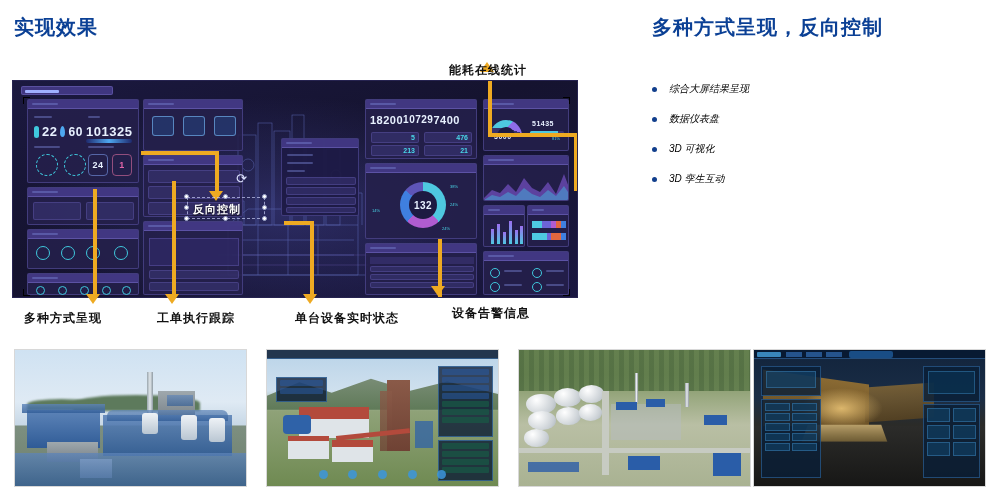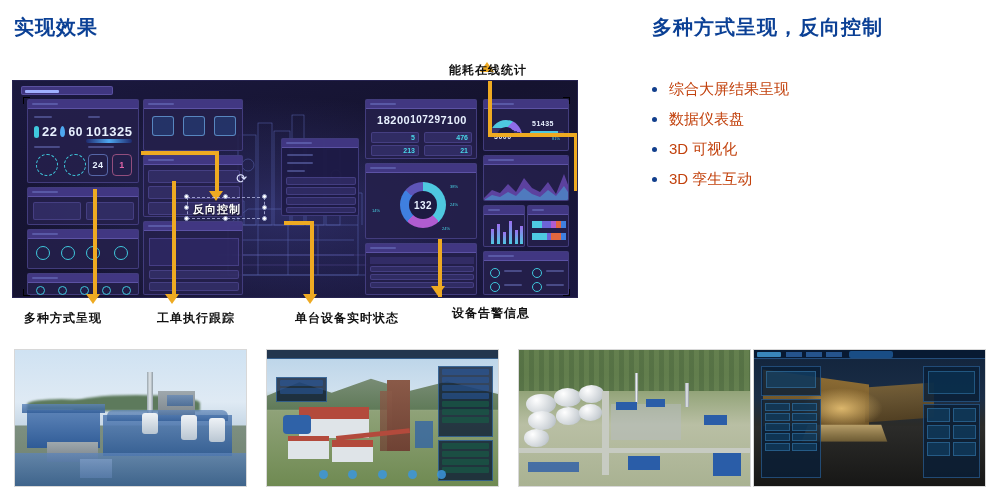--- a/index.html
+++ b/index.html
@@ -30,21 +30,21 @@
   }
   .bullet-row {
     display: flex; align-items: center;
     height: 30px;
   }
   .bullet-dot {
     width: 5px; height: 5px; border-radius: 50%;
     background: #123f8c; margin-right: 12px; flex: 0 0 auto;
   }
   .bullet-label {
-    font-size: 15px; color: #c2410c;
+    font-size: 10px; color: #000000; font-style: italic;
   }
 
   
   .dash-wrap {
     position: absolute; left: 12px; top: 80px;
     width: 566px; height: 218px;
     background: #171535;
     border: 1px solid #262350;
     overflow: hidden;
   }
@@ -348,24 +348,24 @@
       <div class="row-strip" style="left:4px;top:38px;width:70px;height:8px;"></div>
       <div class="row-strip" style="left:4px;top:48px;width:70px;height:8px;"></div>
       <div class="row-strip" style="left:4px;top:58px;width:70px;height:8px;"></div>
       <div class="row-strip" style="left:4px;top:68px;width:70px;height:6px;"></div>
     </div>
 
     <div class="panel" style="left:352px; top:18px; width:112px; height:60px;">
       <div class="panel-hd">
           <span class="mini-line w2"></span>
         </div>
-      <div style="position:absolute;left:4px;top:14px;width:104px;display:flex;justify-content:center;">
+      <div style="position:absolute;left:4px;top:14px;width:104px;display:flex;justify-content:flex-start;">
         <span class="big-num" style="font-size:11px;">18200</span>
         <span class="big-num" style="font-size:10px;">10729</span>
-        <span class="big-num" style="font-size:11px;">7100</span>
+        <span class="big-num" style="font-size:11px;">7400</span>
       </div>
       <div class="row-strip" style="left:5px;top:32px;width:48px;height:11px;">
         <span class="cyan" style="position:absolute;right:3px;top:1px;font-size:7px;font-weight:bold;">5</span>
       </div>
       <div class="row-strip" style="left:58px;top:32px;width:48px;height:11px;">
         <span class="cyan" style="position:absolute;right:3px;top:1px;font-size:7px;font-weight:bold;">476</span>
       </div>
       <div class="row-strip" style="left:5px;top:45px;width:48px;height:11px;">
         <span class="cyan" style="position:absolute;right:3px;top:1px;font-size:7px;font-weight:bold;">213</span>
       </div>

